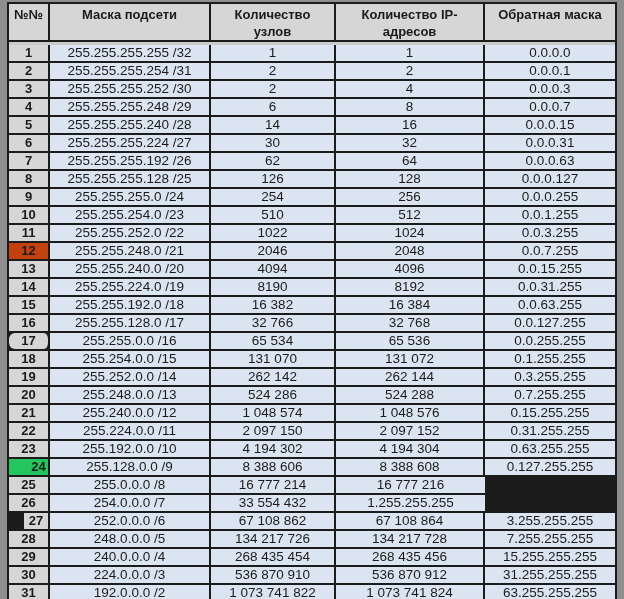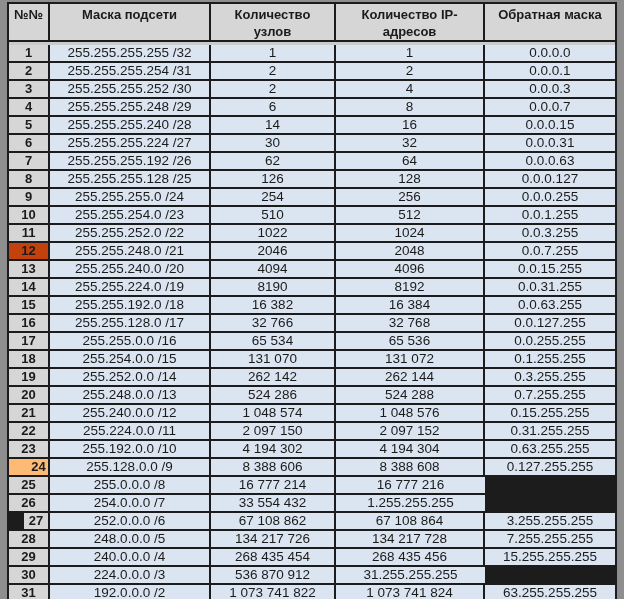--- a/index.html
+++ b/index.html
@@ -190,21 +190,21 @@
         <div class="cell data-cell">0.0.63.255</div>
       </div>
       <div class="data-row">
         <div class="cell num-cell data-cell" style="background: rgb(214, 214, 214);">16</div>
         <div class="cell data-cell">255.255.128.0 /17</div>
         <div class="cell data-cell">32 766</div>
         <div class="cell data-cell">32 768</div>
         <div class="cell data-cell">0.0.127.255</div>
       </div>
       <div class="data-row">
-        <div class="cell num-cell data-cell" style="background: rgb(214, 214, 214);">17</div>
+        <div class="cell num-cell data-cell" style="background: rgb(214, 214, 214); border-radius: 6px;">17</div>
         <div class="cell data-cell">255.255.0.0 /16</div>
         <div class="cell data-cell">65 534</div>
         <div class="cell data-cell">65 536</div>
         <div class="cell data-cell">0.0.255.255</div>
       </div>
       <div class="data-row">
         <div class="cell num-cell data-cell" style="background: rgb(214, 214, 214);">18</div>
         <div class="cell data-cell">255.254.0.0 /15</div>
         <div class="cell data-cell">131 070</div>
         <div class="cell data-cell">131 072</div>
@@ -239,21 +239,21 @@
         <div class="cell data-cell">0.31.255.255</div>
       </div>
       <div class="data-row">
         <div class="cell num-cell data-cell" style="background: rgb(214, 214, 214);">23</div>
         <div class="cell data-cell">255.192.0.0 /10</div>
         <div class="cell data-cell">4 194 302</div>
         <div class="cell data-cell">4 194 304</div>
         <div class="cell data-cell">0.63.255.255</div>
       </div>
       <div class="data-row">
-        <div class="cell num-cell data-cell" style="background: #fdba74; padding-left: 20px;">24</div>
+        <div class="cell num-cell data-cell" style="background: #22c55e; padding-left: 20px;">24</div>
         <div class="cell data-cell">255.128.0.0 /9</div>
         <div class="cell data-cell">8 388 606</div>
         <div class="cell data-cell">8 388 608</div>
         <div class="cell data-cell">0.127.255.255</div>
       </div>
       <div class="data-row">
         <div class="cell num-cell data-cell" style="background: rgb(214, 214, 214);">25</div>
         <div class="cell data-cell">255.0.0.0 /8</div>
         <div class="cell data-cell">16 777 214</div>
         <div class="cell data-cell">16 777 216</div>
@@ -281,20 +281,21 @@
       <div class="data-row">
         <div class="cell num-cell data-cell" style="background: rgb(214, 214, 214);">29</div>
         <div class="cell data-cell">240.0.0.0 /4</div>
         <div class="cell data-cell">268 435 454</div>
         <div class="cell data-cell">268 435 456</div>
         <div class="cell data-cell">15.255.255.255</div>
       </div>
       <div class="data-row">
         <div class="cell num-cell data-cell" style="background: rgb(214, 214, 214);">30</div>
         <div class="cell data-cell">224.0.0.0 /3</div>
+        <div class="cell data-cell">536 870 910</div>
         <div class="cell data-cell">536 870 912</div>
         <div class="cell data-cell">31.255.255.255</div>
       </div>
       <div class="data-row">
         <div class="cell num-cell data-cell" style="background: rgb(214, 214, 214);">31</div>
         <div class="cell data-cell">192.0.0.0 /2</div>
         <div class="cell data-cell">1 073 741 822</div>
         <div class="cell data-cell">1 073 741 824</div>
         <div class="cell data-cell">63.255.255.255</div>
       </div>

